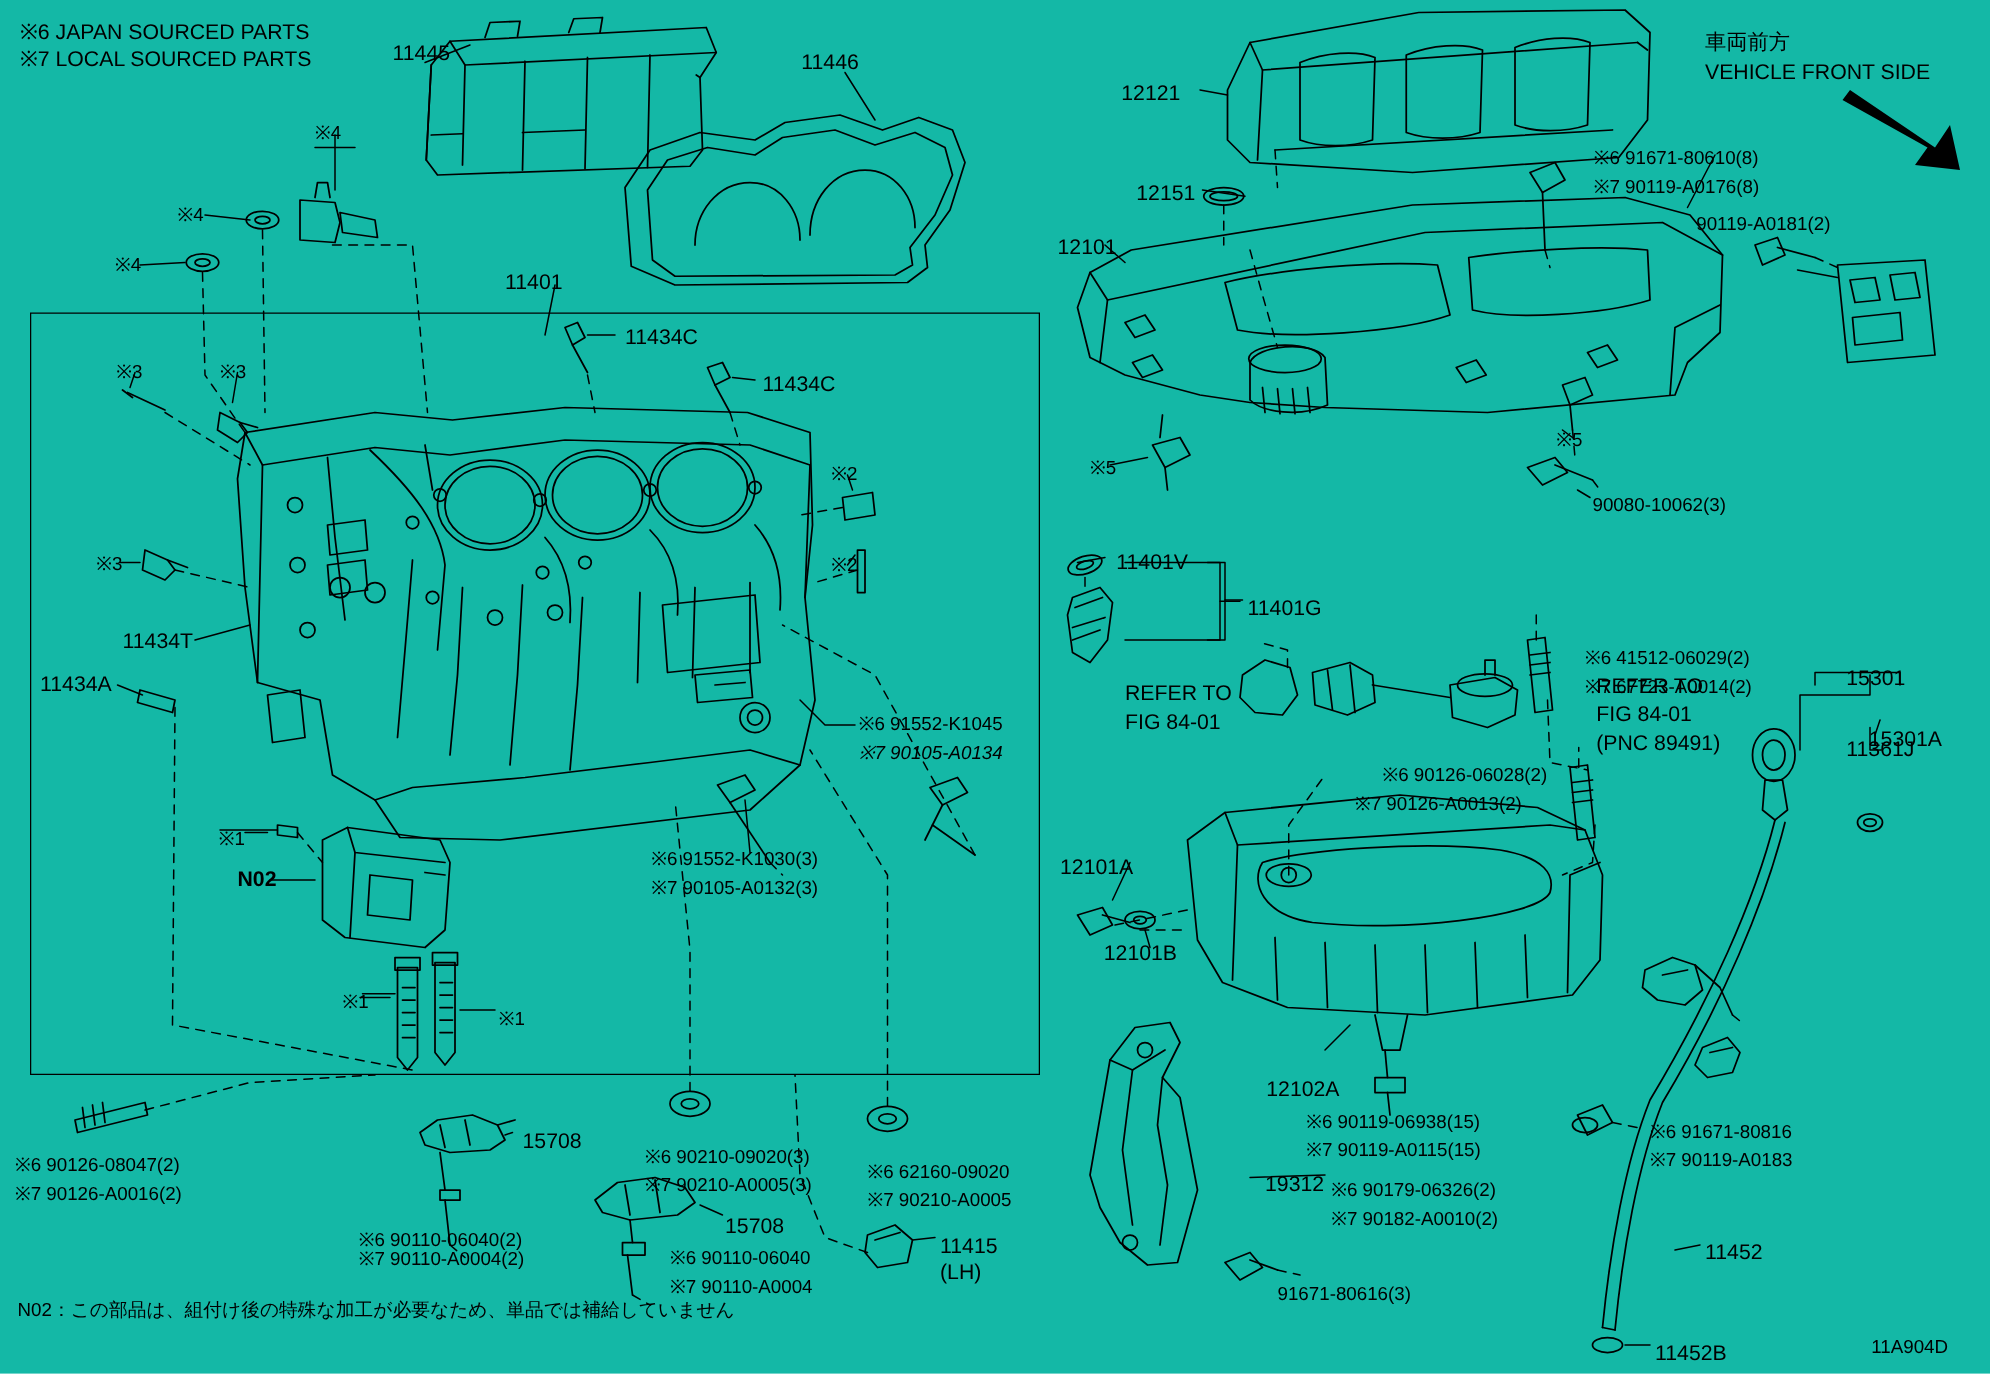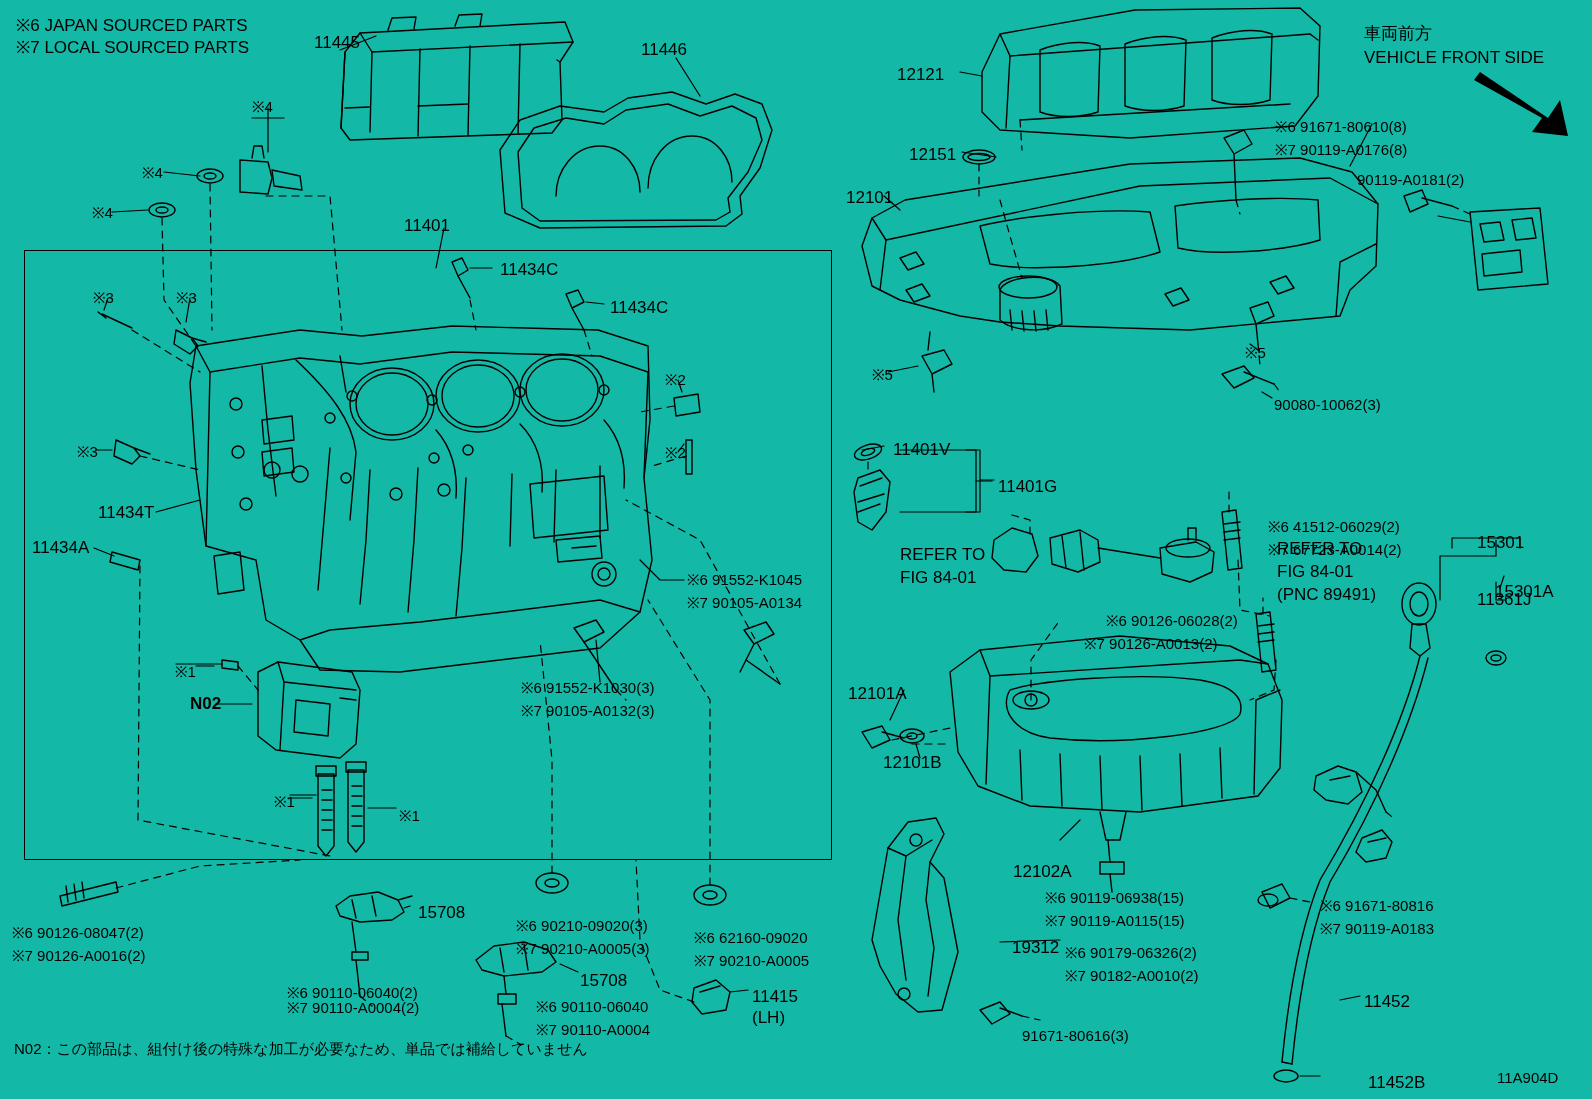--- a/index.html
+++ b/index.html
@@ -485,33 +485,33 @@
       <div class="lbl " style="left: 1495px; top: 582px;">15301A</div>
       <div class="lbl " style="left: 848px; top: 684px;">12101A</div>
       <div class="lbl " style="left: 883px; top: 753px;">12101B</div>
       <div class="lbl " style="left: 1013px; top: 838px; margin-top: 24px;">12102A</div>
       <div class="lbl " style="left: 1012px; top: 938px;">19312</div>
       <div class="lbl " style="left: 418px; top: 903px;">15708</div>
       <div class="lbl " style="left: 580px; top: 971px;">15708</div>
       <div class="lbl " style="left: 752px; top: 987px;">11415</div>
       <div class="lbl " style="left: 752px; top: 1008px;">(LH)</div>
       <div class="lbl " style="left: 1364px; top: 992px;">11452</div>
-      <div class="lbl " style="left: 1324px; top: 1073px; margin-left: 44px;">11452B</div>
+      <div class="lbl " style="left: 1324px; top: 1073px;">11452B</div>
     </div>
   <div id="bolt-callouts">
       <div class="lbl small" style="left: 1275px; top: 117px;">※6 91671-80610(8)</div>
       <div class="lbl small" style="left: 1275px; top: 140px;">※7 90119-A0176(8)</div>
       <div class="lbl small" style="left: 1357px; top: 170px;">90119-A0181(2)</div>
       <div class="lbl small" style="left: 1274px; top: 395px;">90080-10062(3)</div>
       <div class="lbl small" style="left: 1268px; top: 517px;">※6 41512-06029(2)</div>
       <div class="lbl small" style="left: 1268px; top: 540px;">※7 67723-A0014(2)</div>
       <div class="lbl small" style="left: 1106px; top: 611px;">※6 90126-06028(2)</div>
       <div class="lbl small" style="left: 1084px; top: 634px;">※7 90126-A0013(2)</div>
       <div class="lbl small" style="left: 687px; top: 570px;">※6 91552-K1045</div>
-      <div class="lbl small" style="left: 687px; top: 593px;">※7 90105-A0134</div>
+      <div class="lbl small" style="left: 687px; top: 593px; font-style: italic;">※7 90105-A0134</div>
       <div class="lbl small" style="left: 521px; top: 678px;">※6 91552-K1030(3)</div>
       <div class="lbl small" style="left: 521px; top: 701px;">※7 90105-A0132(3)</div>
       <div class="lbl small" style="left: 12px; top: 923px;">※6 90126-08047(2)</div>
       <div class="lbl small" style="left: 12px; top: 946px;">※7 90126-A0016(2)</div>
       <div class="lbl small" style="left: 287px; top: 983px;">※6 90110-06040(2)</div>
       <div class="lbl small" style="left: 287px; top: 998px;">※7 90110-A0004(2)</div>
       <div class="lbl small" style="left: 516px; top: 916px;">※6 90210-09020(3)</div>
       <div class="lbl small" style="left: 516px; top: 939px;">※7 90210-A0005(3)</div>
       <div class="lbl small" style="left: 694px; top: 928px;">※6 62160-09020</div>
       <div class="lbl small" style="left: 694px; top: 951px;">※7 90210-A0005</div>

